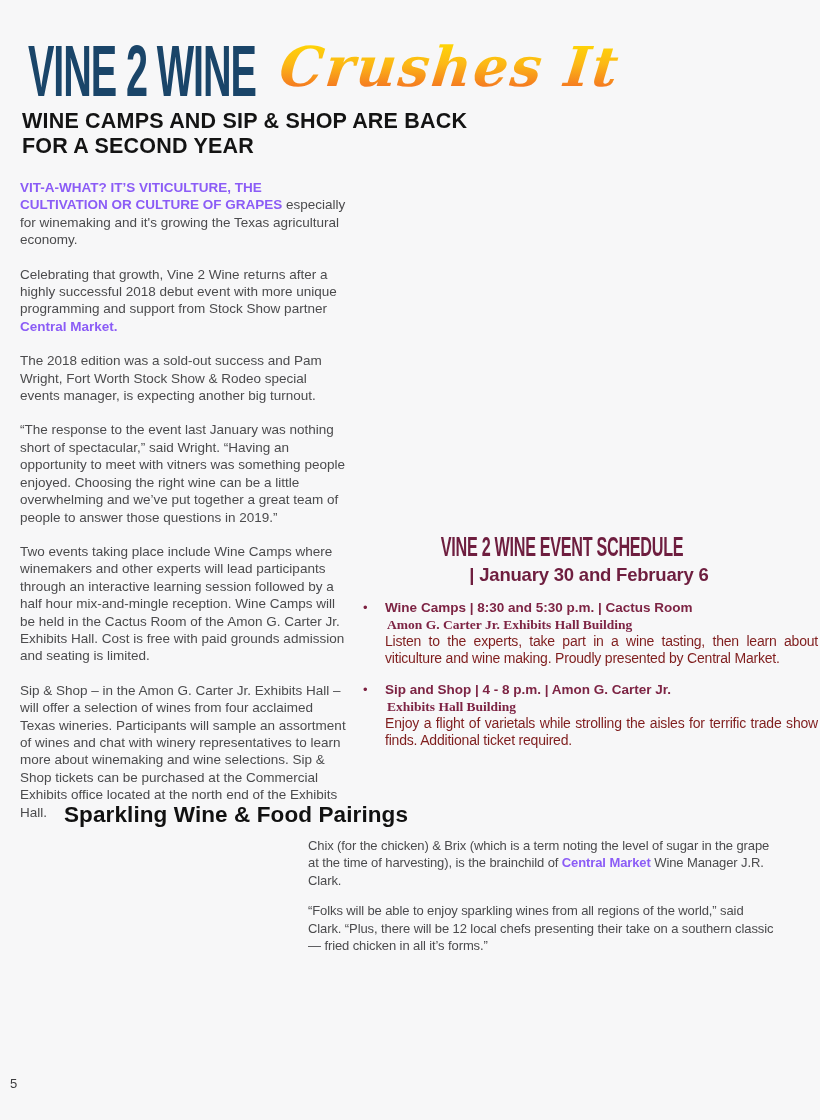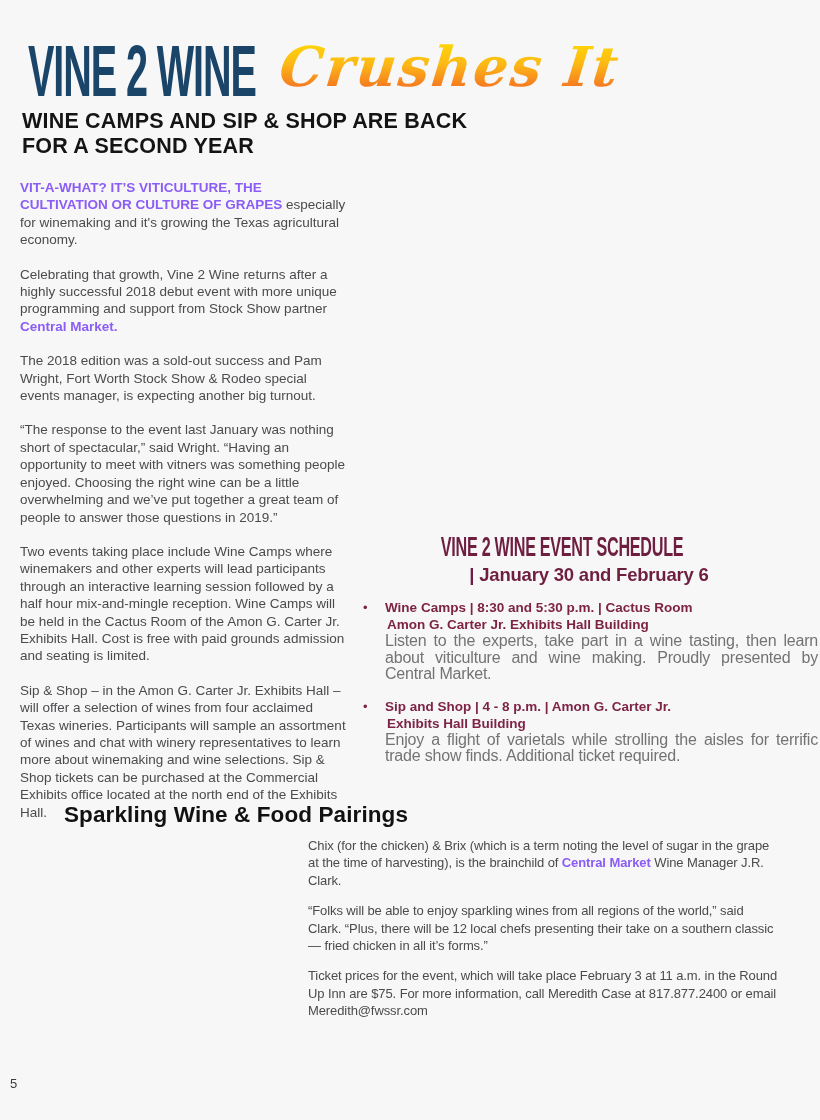--- a/index.html
+++ b/index.html
@@ -106,24 +106,25 @@
     font-weight: bold;
     font-size: 13.5px;
     line-height: 17px;
   }
   .b-loc {
     color: #7d2444;
     font-weight: bold;
     font-size: 13.5px;
     line-height: 17px;
     padding-left: 2px;
+    font-family: Liberation Serif, serif;
   }
   .b-desc {
-    color: #737373;
-    font-size: 16px;
+    color: #7f1d1d;
+    font-size: 14px;
     line-height: 16.5px;
     letter-spacing: -0.2px;
     text-align: justify;
   }
 
   
   .pairings-title {
     position: absolute;
     left: 48px;
     top: 802px;
@@ -198,18 +199,17 @@
         </div>
       </li>
     </ul>
   </section>
 
   <h3 class="pairings-title">Sparkling Wine &amp; Food Pairings</h3>
 
   <section class="bottom-col">
     <p><span>Chix (for the chicken) &amp; Brix (which is a term noting the level of sugar in the grape at the time of harvesting), is the brainchild of </span><strong>Central Market</strong><span> Wine Manager J.R. Clark.</span></p>
     <p>“Folks will be able to enjoy sparkling wines from all regions of the world,” said Clark. “Plus, there will be 12 local chefs presenting their take on a southern classic — fried chicken in all it’s forms.”</p>
-    <p>Ticket prices for the event, which will take place February 3 at 11 a.m. in the Round Up Inn are $75. For more information, call Meredith Case at 817.877.2400 or email Meredith@fwssr.com</p>
   </section>
 
   <div class="page-number">5</div>
 
 </div>
 
 </body></html>

